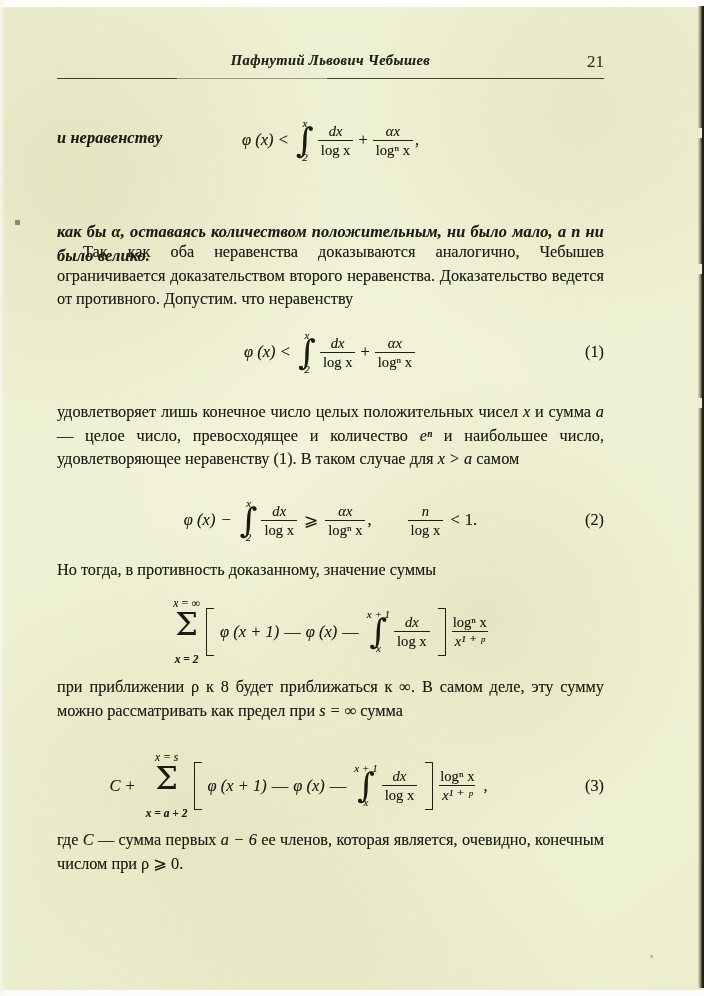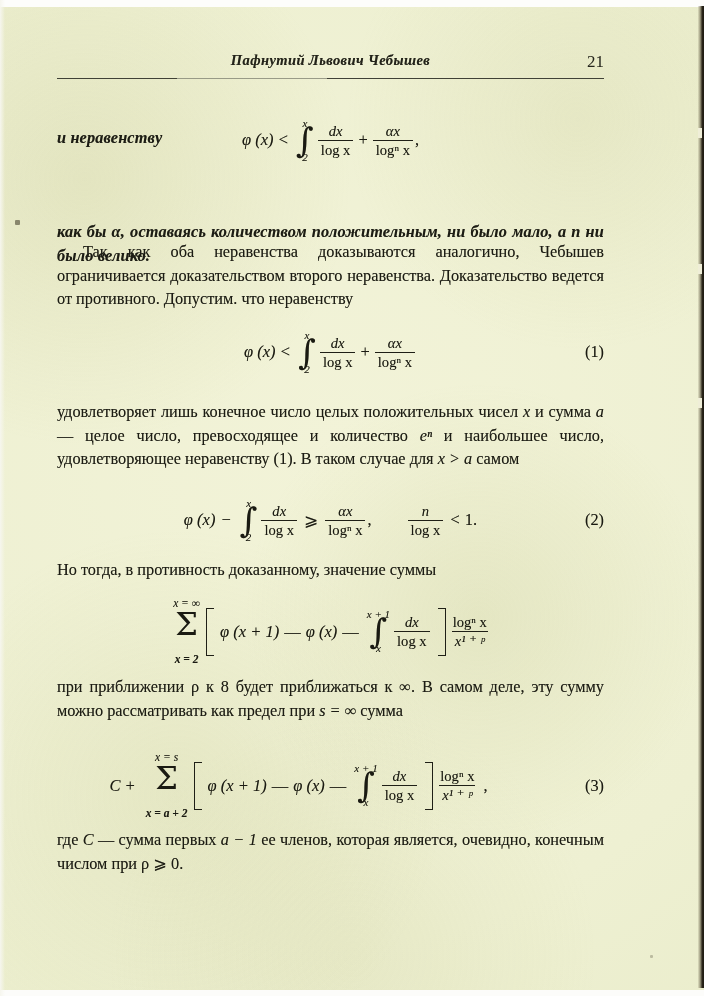--- a/index.html
+++ b/index.html
@@ -428,17 +428,17 @@
         <span class="frac">
           <span class="num">logⁿ x</span>
           <span class="den fn">x¹ ⁺ ᵖ</span>
         </span>
         <span style="margin-left:4px;">,</span>
         <span class="tag">(3)</span>
       </div>
     </div>
 
     <div class="para" style="top:828px;">
-      <span>где </span><i class="m">C</i><span> — сумма первых </span><i class="m">a − 1</i><span> ее членов, которая является, очевидно, конечным числом при ρ ⩾ 0.</span>
+      <span>где </span><i class="m">C</i><span> — сумма первых </span><i class="m">a − 6</i><span> ее членов, которая является, очевидно, конечным числом при ρ ⩾ 0.</span>
     </div>
 
   </div>
 </div>
 
 </body></html>

